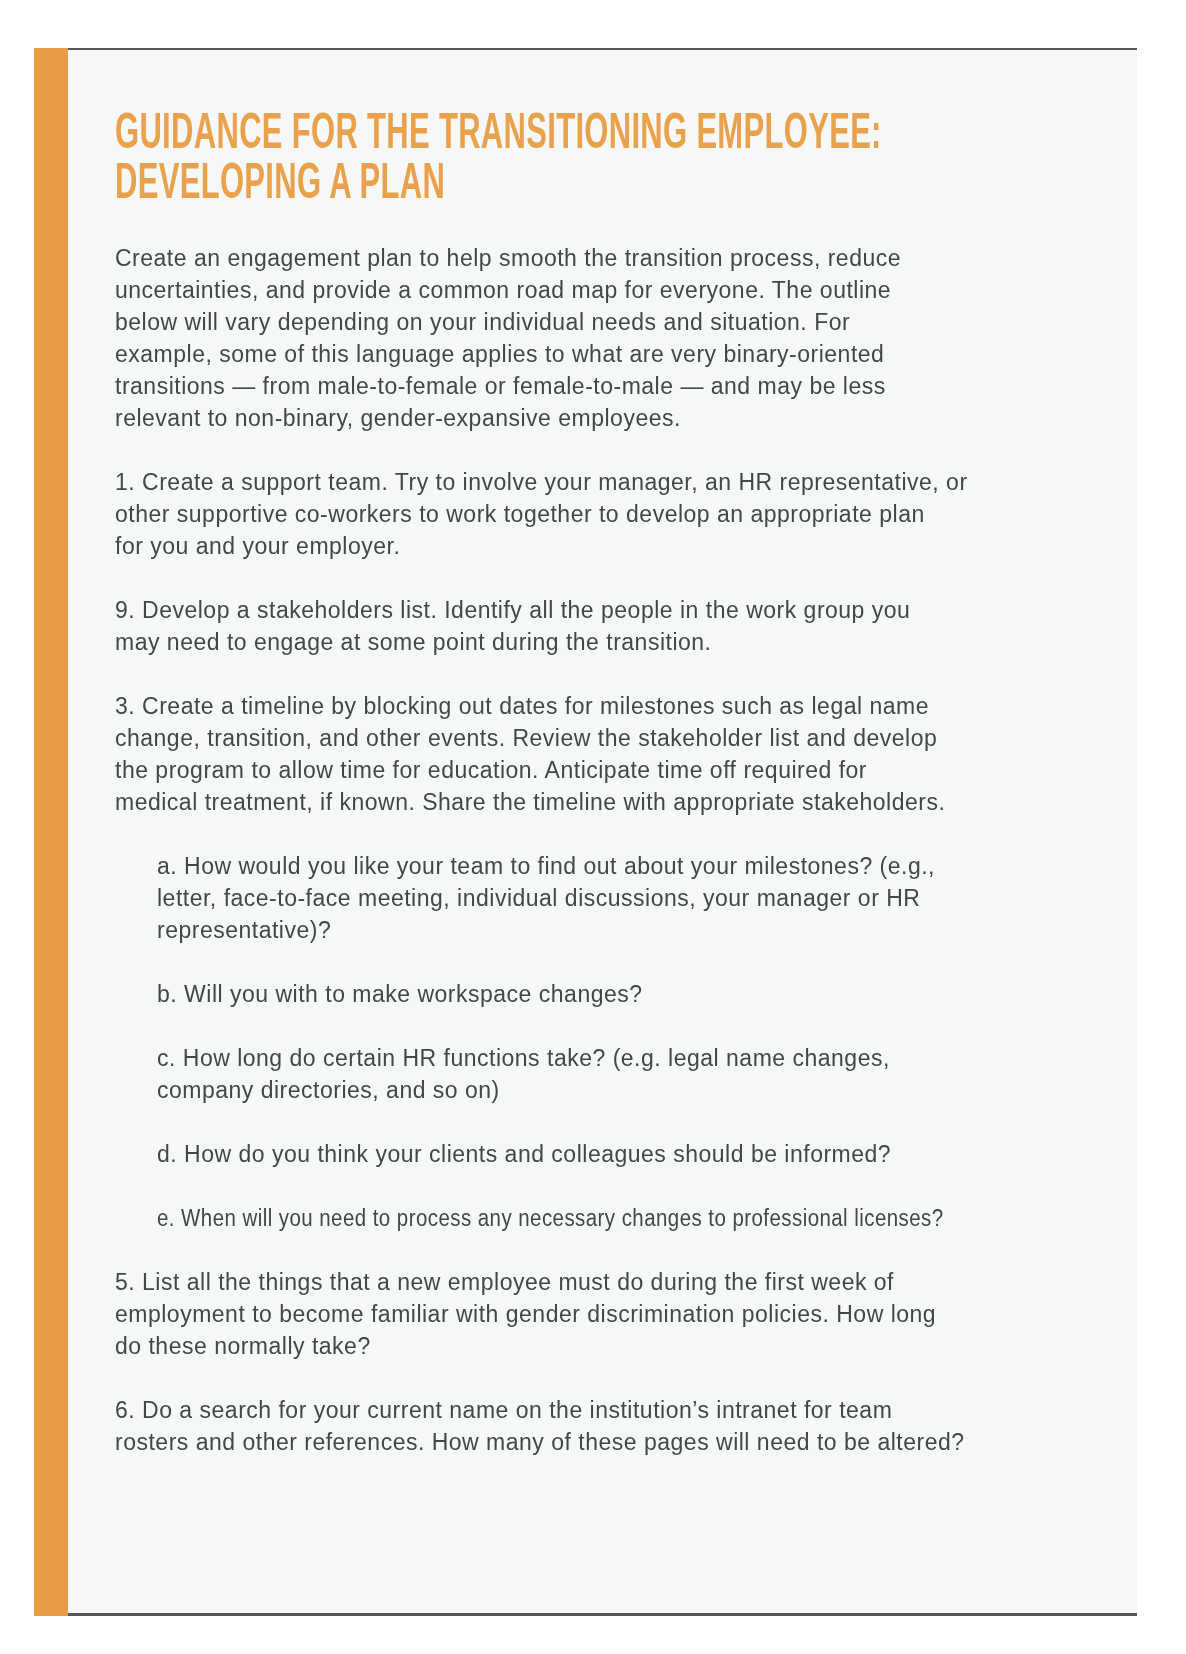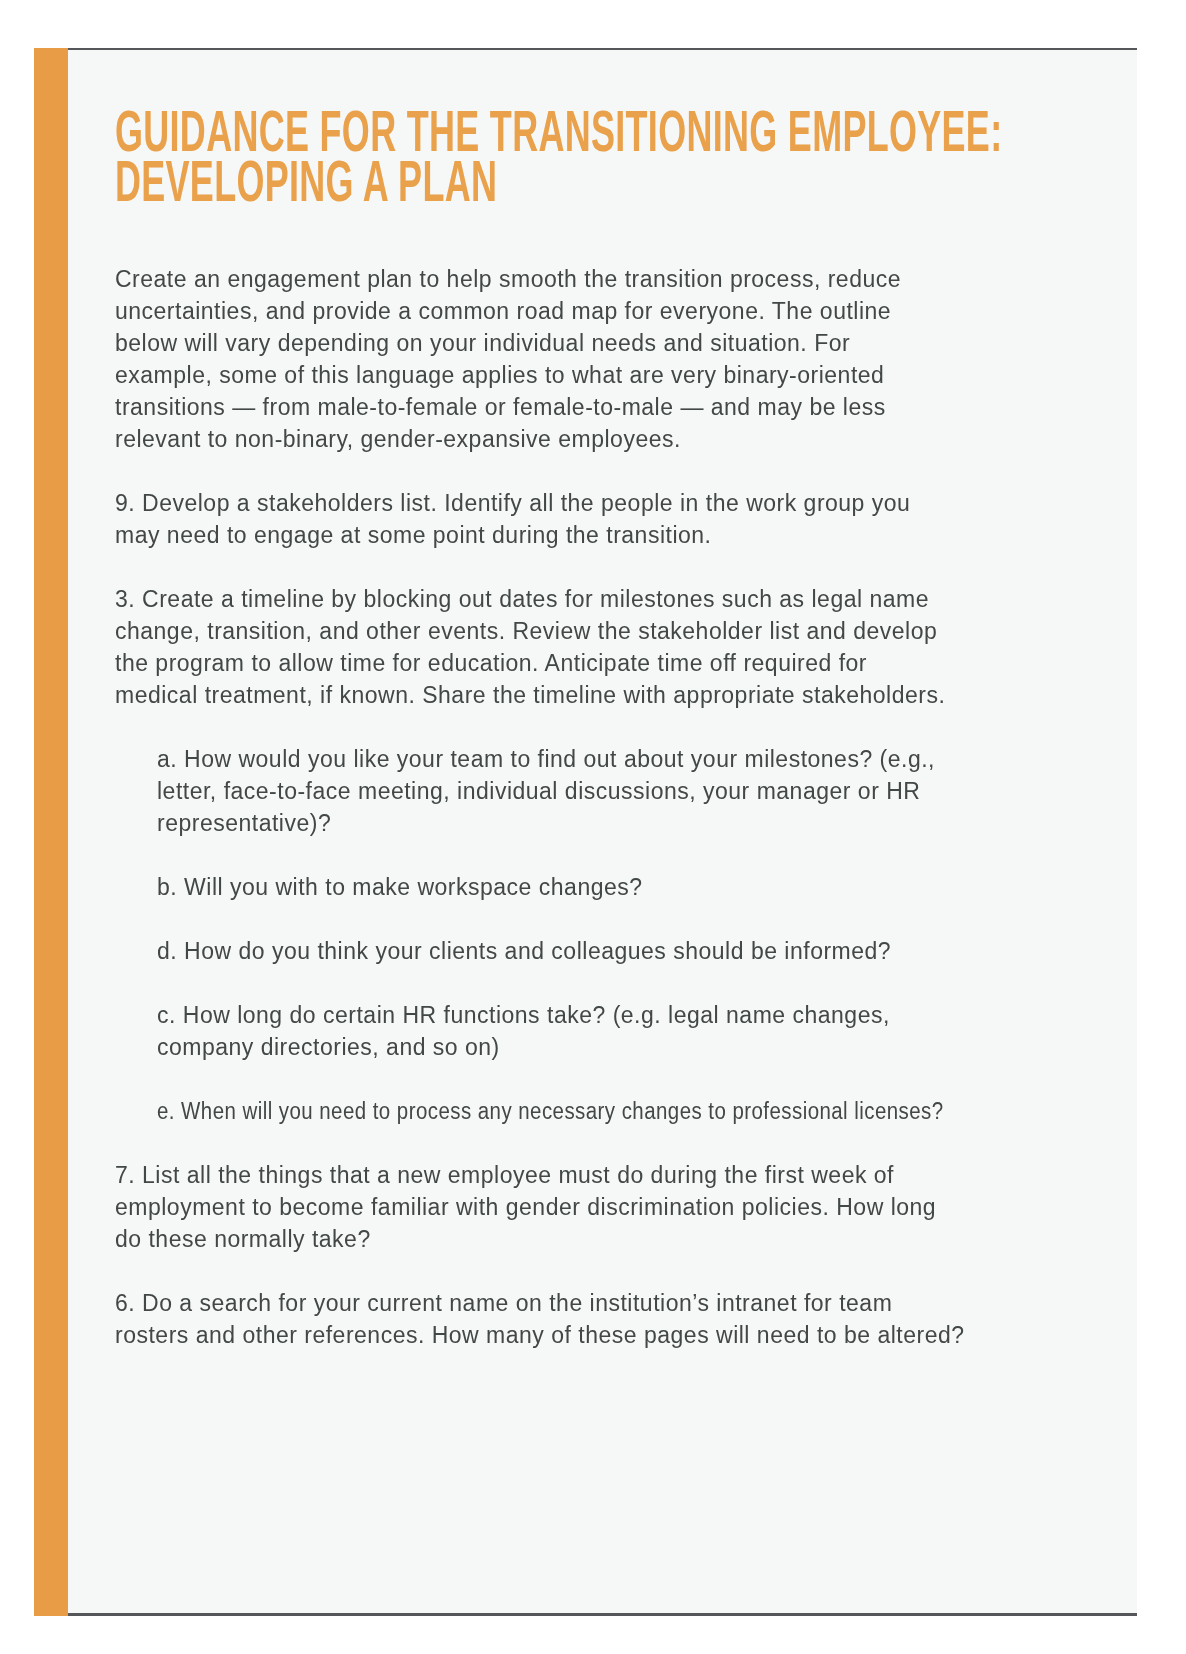--- a/index.html
+++ b/index.html
@@ -30,24 +30,24 @@
     width:1069px;height:1568px;
     box-sizing:border-box;
     background:var(--pagebg);
     border-top:2px solid var(--border);
     border-bottom:3px solid var(--border);
   }
   .content{
     padding:56px 20px 0 47px;
   }
   .title{
-    margin:0 0 57px 0;
+    margin:0 0 36px 0;
     padding:0;
     color:var(--title);
-    font-size:58px;
+    font-size:50px;
     line-height:50px;
     font-weight:700;
   }
   .title-line{
     display:block;
     white-space:nowrap;
     transform:scaleX(0.62);
     transform-origin:0 0;
     letter-spacing:0.5px;
   }
@@ -81,44 +81,47 @@
       <span class="title-line">DEVELOPING A PLAN</span>
     </h1>
 
     <p class="body">Create an engagement plan to help smooth the transition process, reduce
 uncertainties, and provide a common road map for everyone. The outline
 below will vary depending on your individual needs and situation. For
 example, some of this language applies to what are very binary-oriented
 transitions — from male-to-female or female-to-male — and may be less
 relevant to non-binary, gender-expansive employees.</p>
 
+    <p class="body">1. Create a support team. Try to involve your manager, an HR representative, or
+other supportive co-workers to work together to develop an appropriate plan
+for you and your employer.</p>
 
     <p class="body">9. Develop a stakeholders list. Identify all the people in the work group you
 may need to engage at some point during the transition.</p>
 
     <p class="body">3. Create a timeline by blocking out dates for milestones such as legal name
 change, transition, and other events. Review the stakeholder list and develop
 the program to allow time for education. Anticipate time off required for
 medical treatment, if known. Share the timeline with appropriate stakeholders.</p>
 
 
     <p class="body sub">a. How would you like your team to find out about your milestones? (e.g.,
 letter, face-to-face meeting, individual discussions, your manager or HR
 representative)?</p>
 
     <p class="body sub">b. Will you with to make workspace changes?</p>
 
-    <p class="body sub">d. How do you think your clients and colleagues should be informed?</p>
-
     <p class="body sub">c. How long do certain HR functions take? (e.g. legal name changes,
 company directories, and so on)</p>
 
+    <p class="body sub">d. How do you think your clients and colleagues should be informed?</p>
+
     <p class="body sub condensed">e. When will you need to process any necessary changes to professional licenses?</p>
 
-    <p class="body">7. List all the things that a new employee must do during the first week of
+    <p class="body">5. List all the things that a new employee must do during the first week of
 employment to become familiar with gender discrimination policies. How long
 do these normally take?</p>
 
     <p class="body">6. Do a search for your current name on the institution’s intranet for team
 rosters and other references. How many of these pages will need to be altered?</p>
 
   </div>
 </div>
 
 </body></html>

